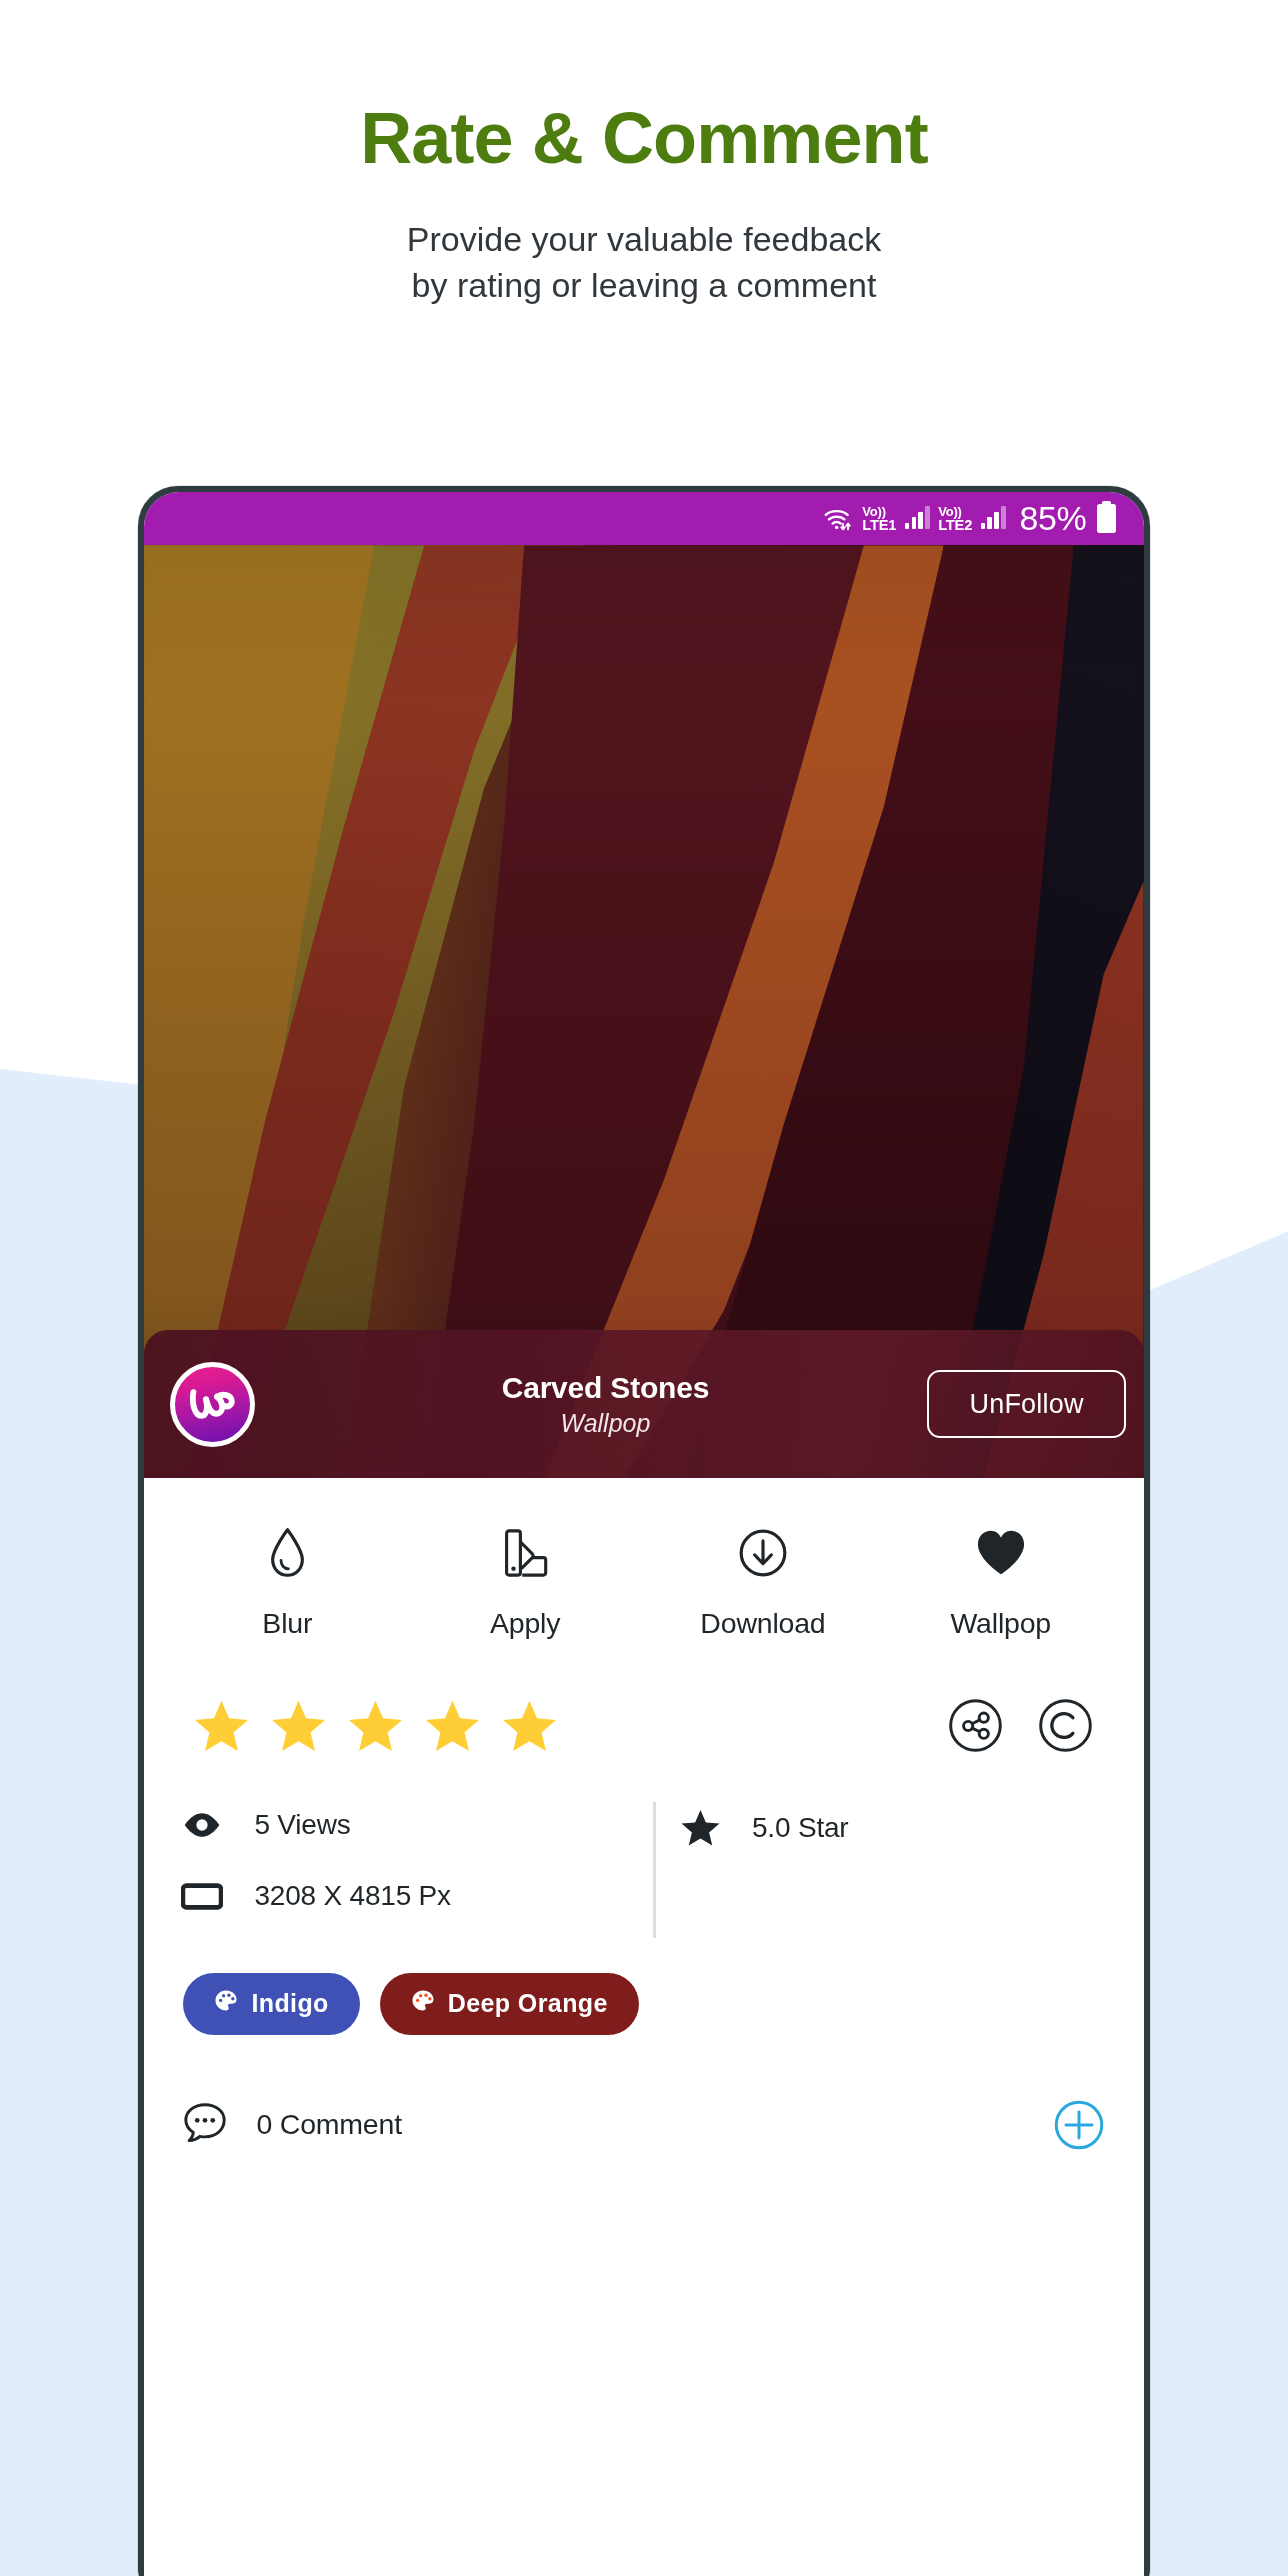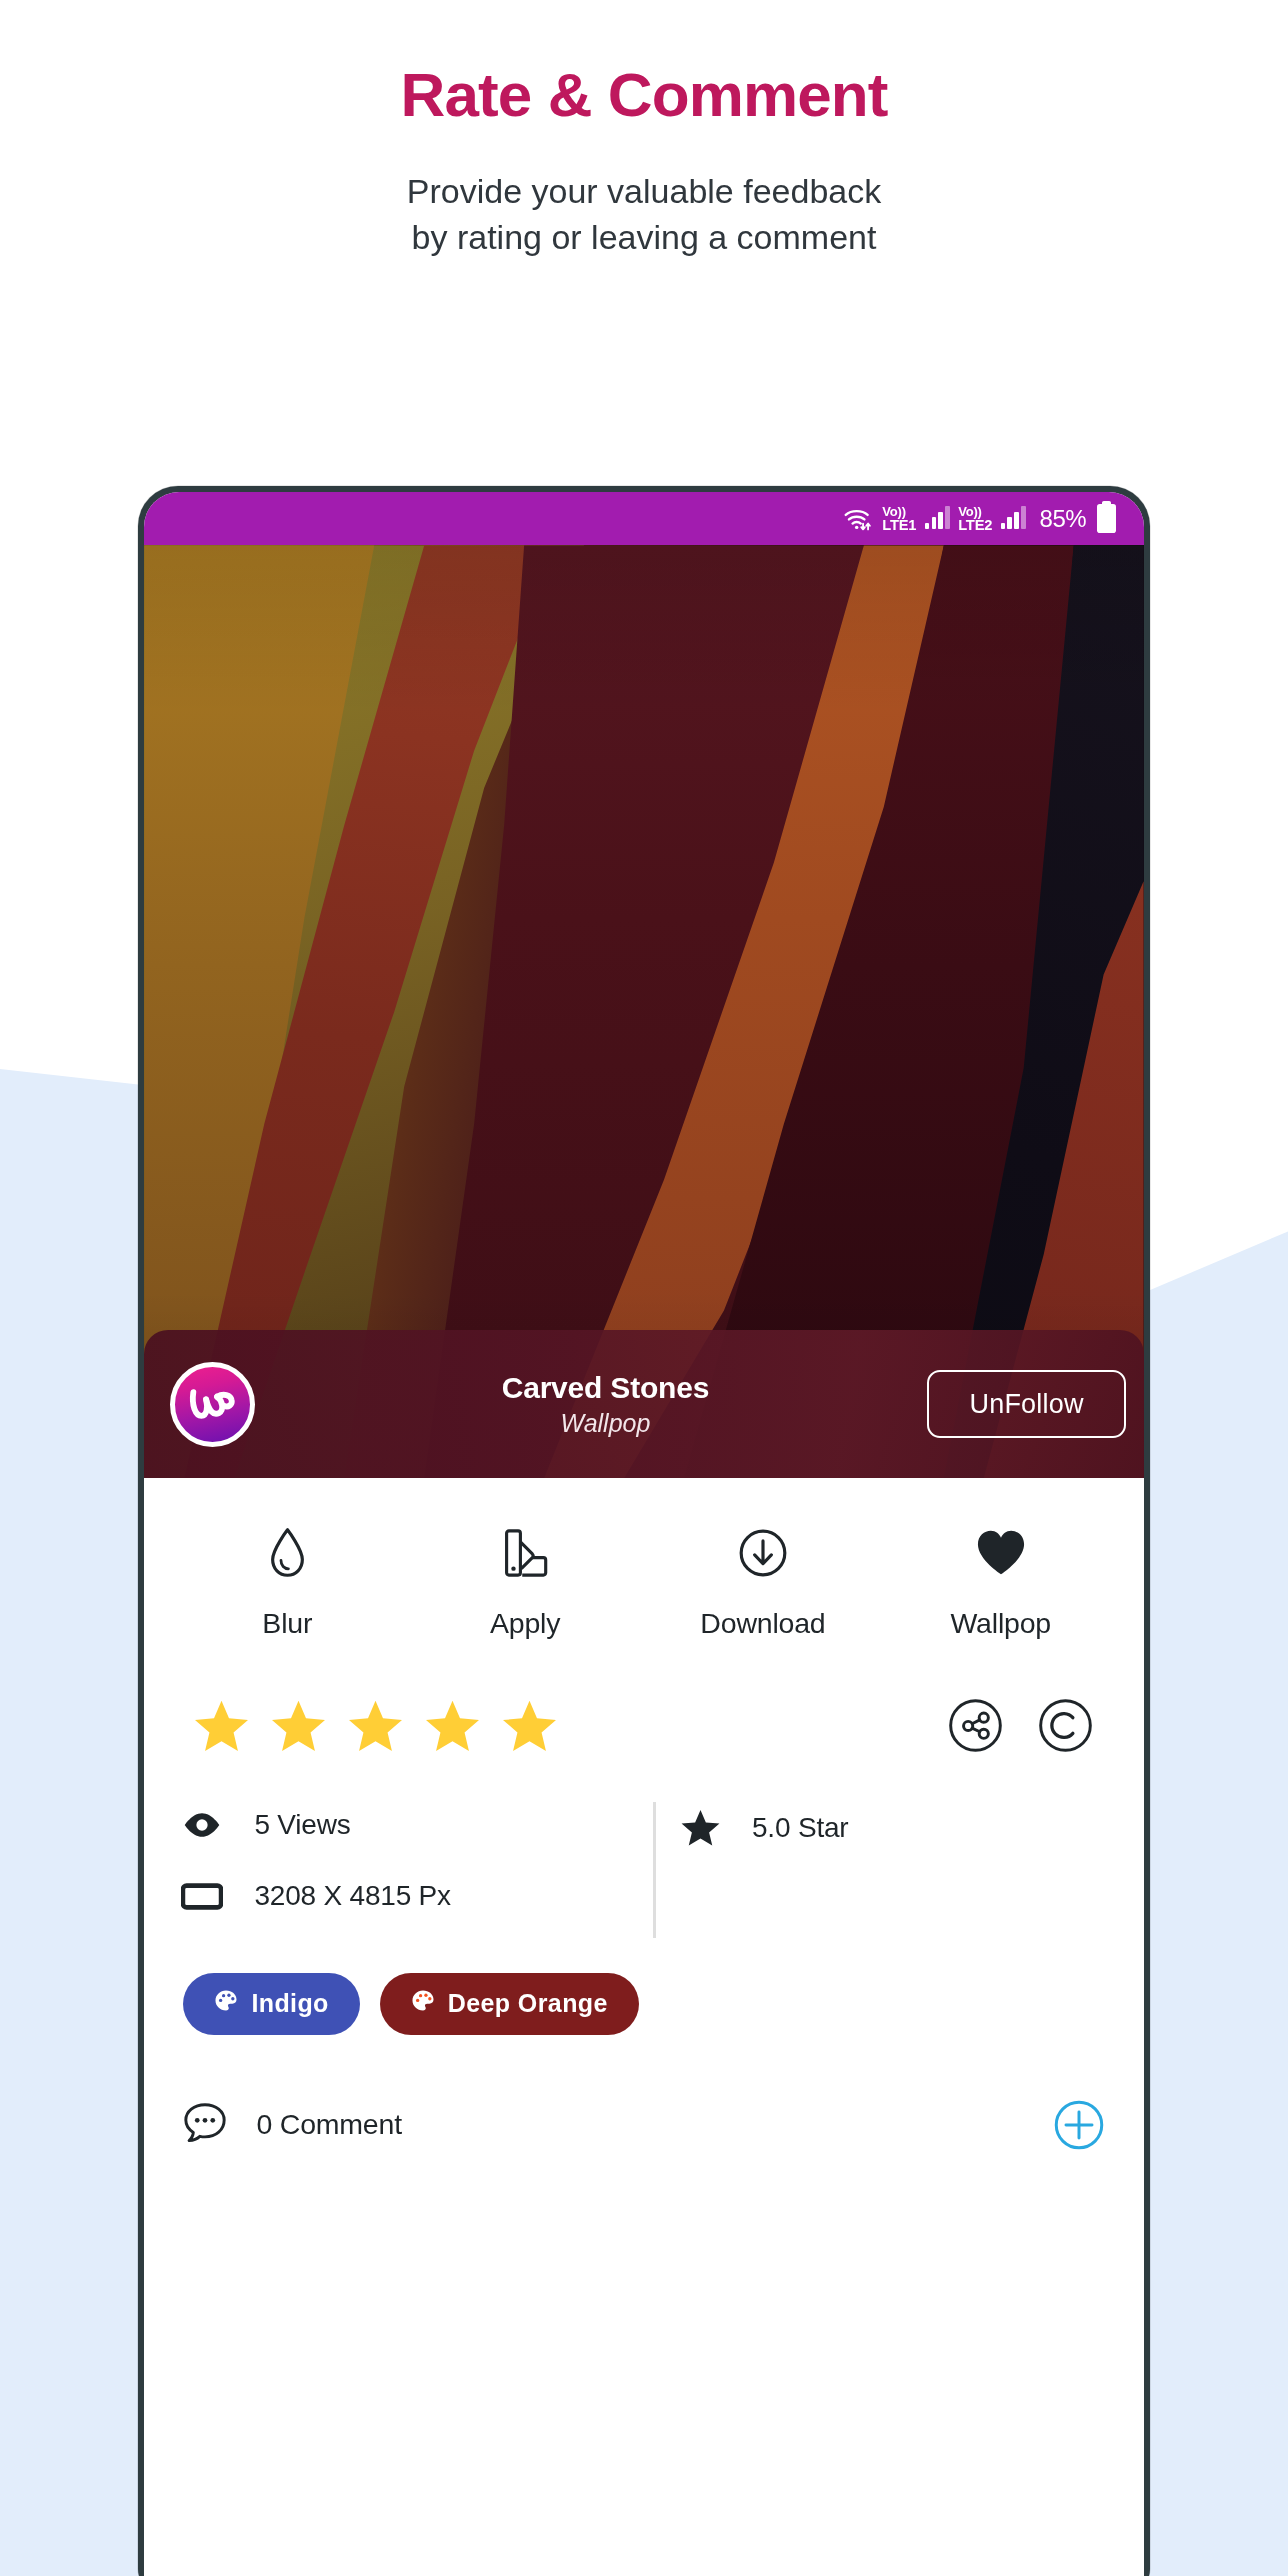--- a/index.html
+++ b/index.html
@@ -39,24 +39,24 @@
 
   
   .header {
     position: absolute;
     left: 0; top: 0;
     width: 1288px;
     text-align: center;
     z-index: 4;
   }
   .page-title {
-    margin-top: 64px;
-    font-size: 62px;
+    margin-top: 102px;
+    font-size: 72px;
     font-weight: 700;
-    color: #be185d;
+    color: #4d7c0f;
     letter-spacing: -0.9px;
     line-height: 1;
   }
   .page-subtitle {
     margin-top: 42px;
     font-size: 34px;
     font-weight: 400;
     color: #30373d;
     line-height: 1.36;
   }
@@ -101,21 +101,21 @@
     letter-spacing: -0.2px;
   }
   .sb-volte .v { font-size: 13px; }
   .sb-volte .l { font-size: 14.7px; margin-top: 0.9px; }
   .sb-bars { display: flex; align-items: flex-end; gap: 2.3px; height: 21px; }
   .sb-bars i { display: block; width: 4.6px; background: #fff; border-radius: 0.9px; }
   .sb-bars i:nth-child(1) { height: 6.4px; }
   .sb-bars i:nth-child(2) { height: 12px; }
   .sb-bars i:nth-child(3) { height: 17.5px; }
   .sb-bars i:nth-child(4) { height: 23px; opacity: .45; }
-  .sb-batt-text { font-size: 24px; font-weight: 500; margin-left: 5.5px; letter-spacing: -0.5px; }
+  .sb-batt-text { font-size: 34px; font-weight: 500; margin-left: 5.5px; letter-spacing: -0.5px; }
   .sb-batt {
     width: 18.4px; height: 29px; border-radius: 2.8px;
     background: #fff; position: relative; margin-left: 2.8px;
   }
   .sb-batt:before {
     content: ""; position: absolute; top: -3.7px; left: 4.6px;
     width: 9.2px; height: 3.7px; border-radius: 1.8px 1.8px 0 0; background: #fff;
   }
 
   

